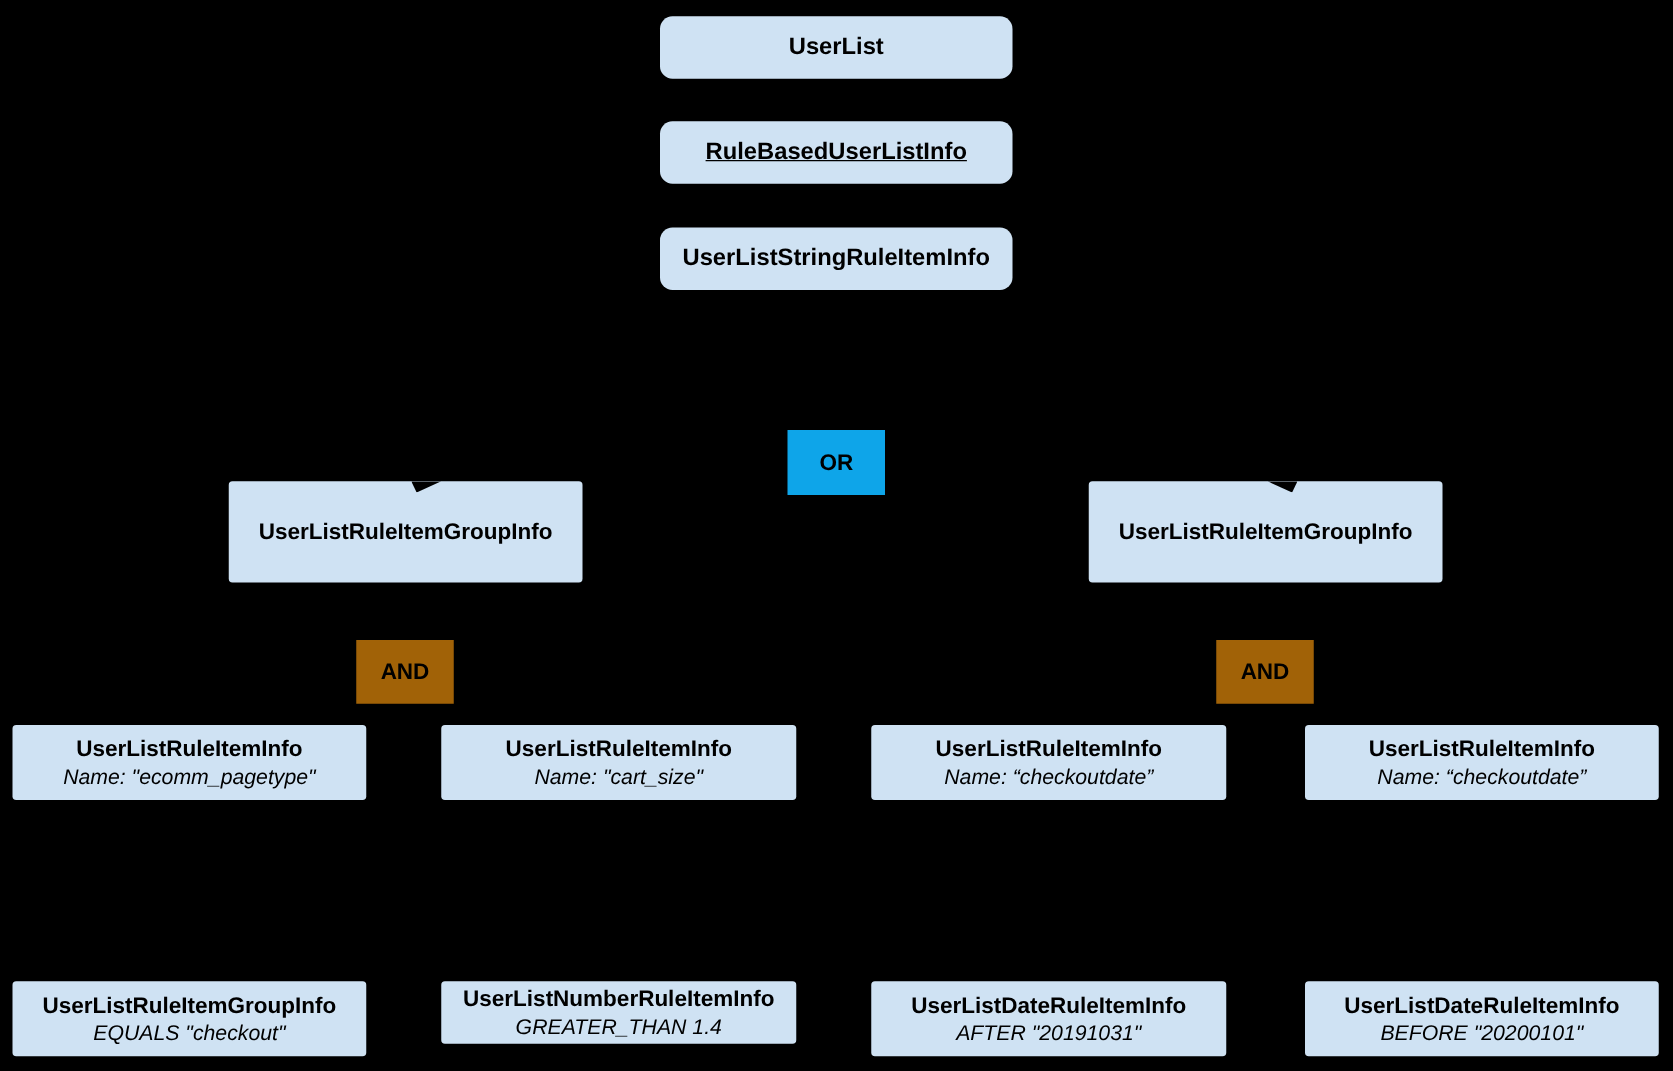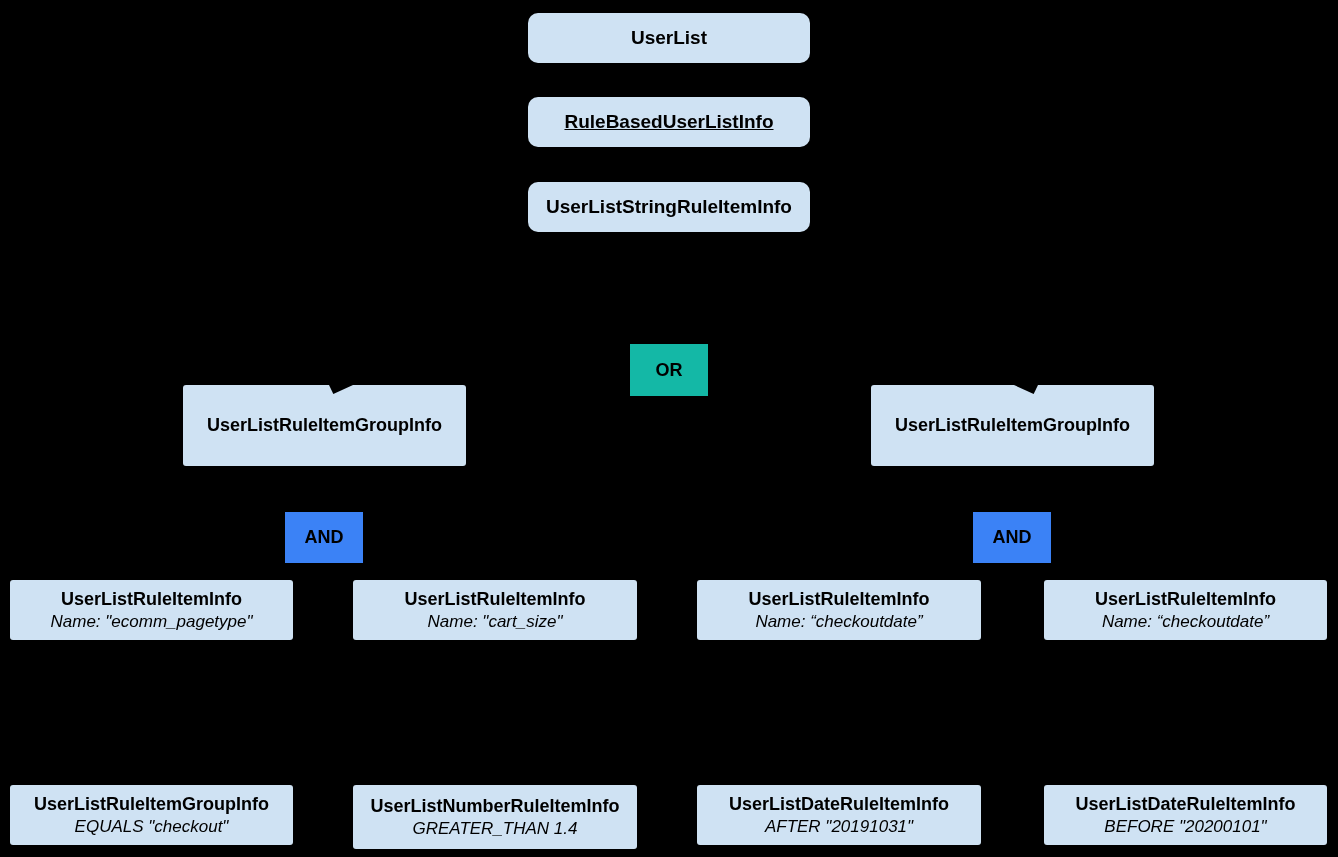--- a/index.html
+++ b/index.html
@@ -22,22 +22,22 @@
   .chain-node{font-weight:bold;font-size:19px;}
   .node .title{font-weight:bold;font-size:18px;line-height:1.3;}
   .node .subtitle{font-style:italic;font-size:17px;line-height:1.25;}
   .group-node{border-radius:3px;}
   .op{
     position:absolute;
     display:flex;align-items:center;justify-content:center;
     font-weight:bold;font-size:18px;
     border-radius:0;
   }
-  .op-or{background:#14b8a6;}
-  .op-and{background:#3b82f6;}
+  .op-or{background:#0ea5e9;}
+  .op-and{background:#a16207;}
   .arrowhead{
     position:absolute;
     background:#000;
     width:24px;height:9px;
   }
   .arrowhead.left-tip{clip-path:polygon(0 0,100% 0,18% 100%);}
   .arrowhead.right-tip{clip-path:polygon(0 0,100% 0,82% 100%);}
 </style>
 </head>
 <body>
@@ -97,21 +97,21 @@
   <div class="node group-node" style="left:1044px;top:580px;width:283px;height:60px;">
     <span class="title">UserListRuleItemInfo</span>
     <span class="subtitle">Name: “checkoutdate”</span>
   </div>
 
   <div class="node group-node" style="left:10px;top:785px;width:283px;height:60px;">
     <span class="title">UserListRuleItemGroupInfo</span>
     <span class="subtitle">EQUALS "checkout"</span>
   </div>
 
-  <div class="node group-node" style="left:353px;top:785px;width:284px;height:64px;">
+  <div class="node group-node" style="left:353px;top:785px;width:284px;height:50px;">
     <span class="title">UserListNumberRuleItemInfo</span>
     <span class="subtitle">GREATER_THAN 1.4</span>
   </div>
 
   <div class="node group-node" style="left:697px;top:785px;width:284px;height:60px;">
     <span class="title">UserListDateRuleItemInfo</span>
     <span class="subtitle">AFTER "20191031"</span>
   </div>
 
   <div class="node group-node" style="left:1044px;top:785px;width:283px;height:60px;">

